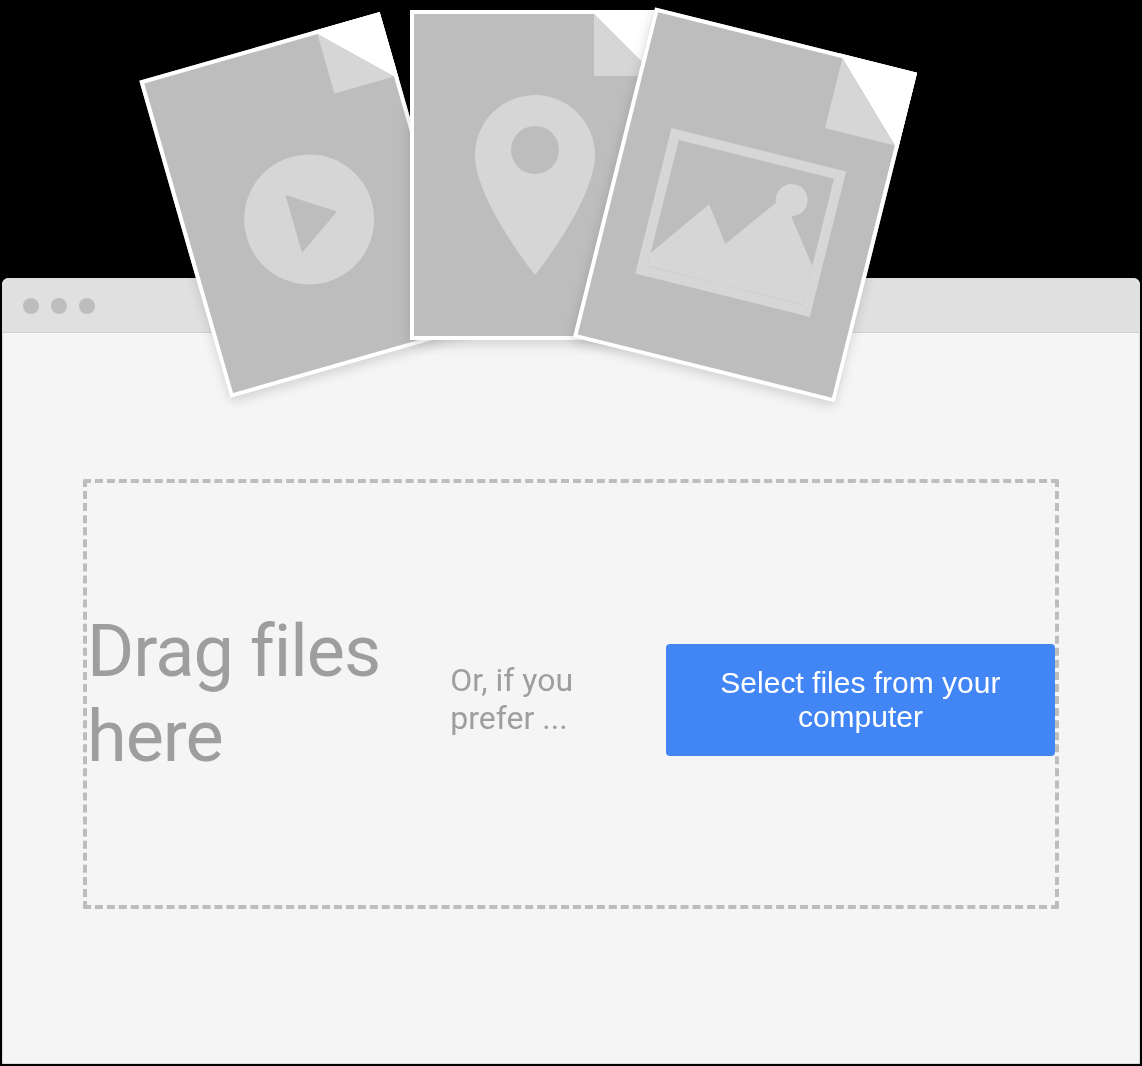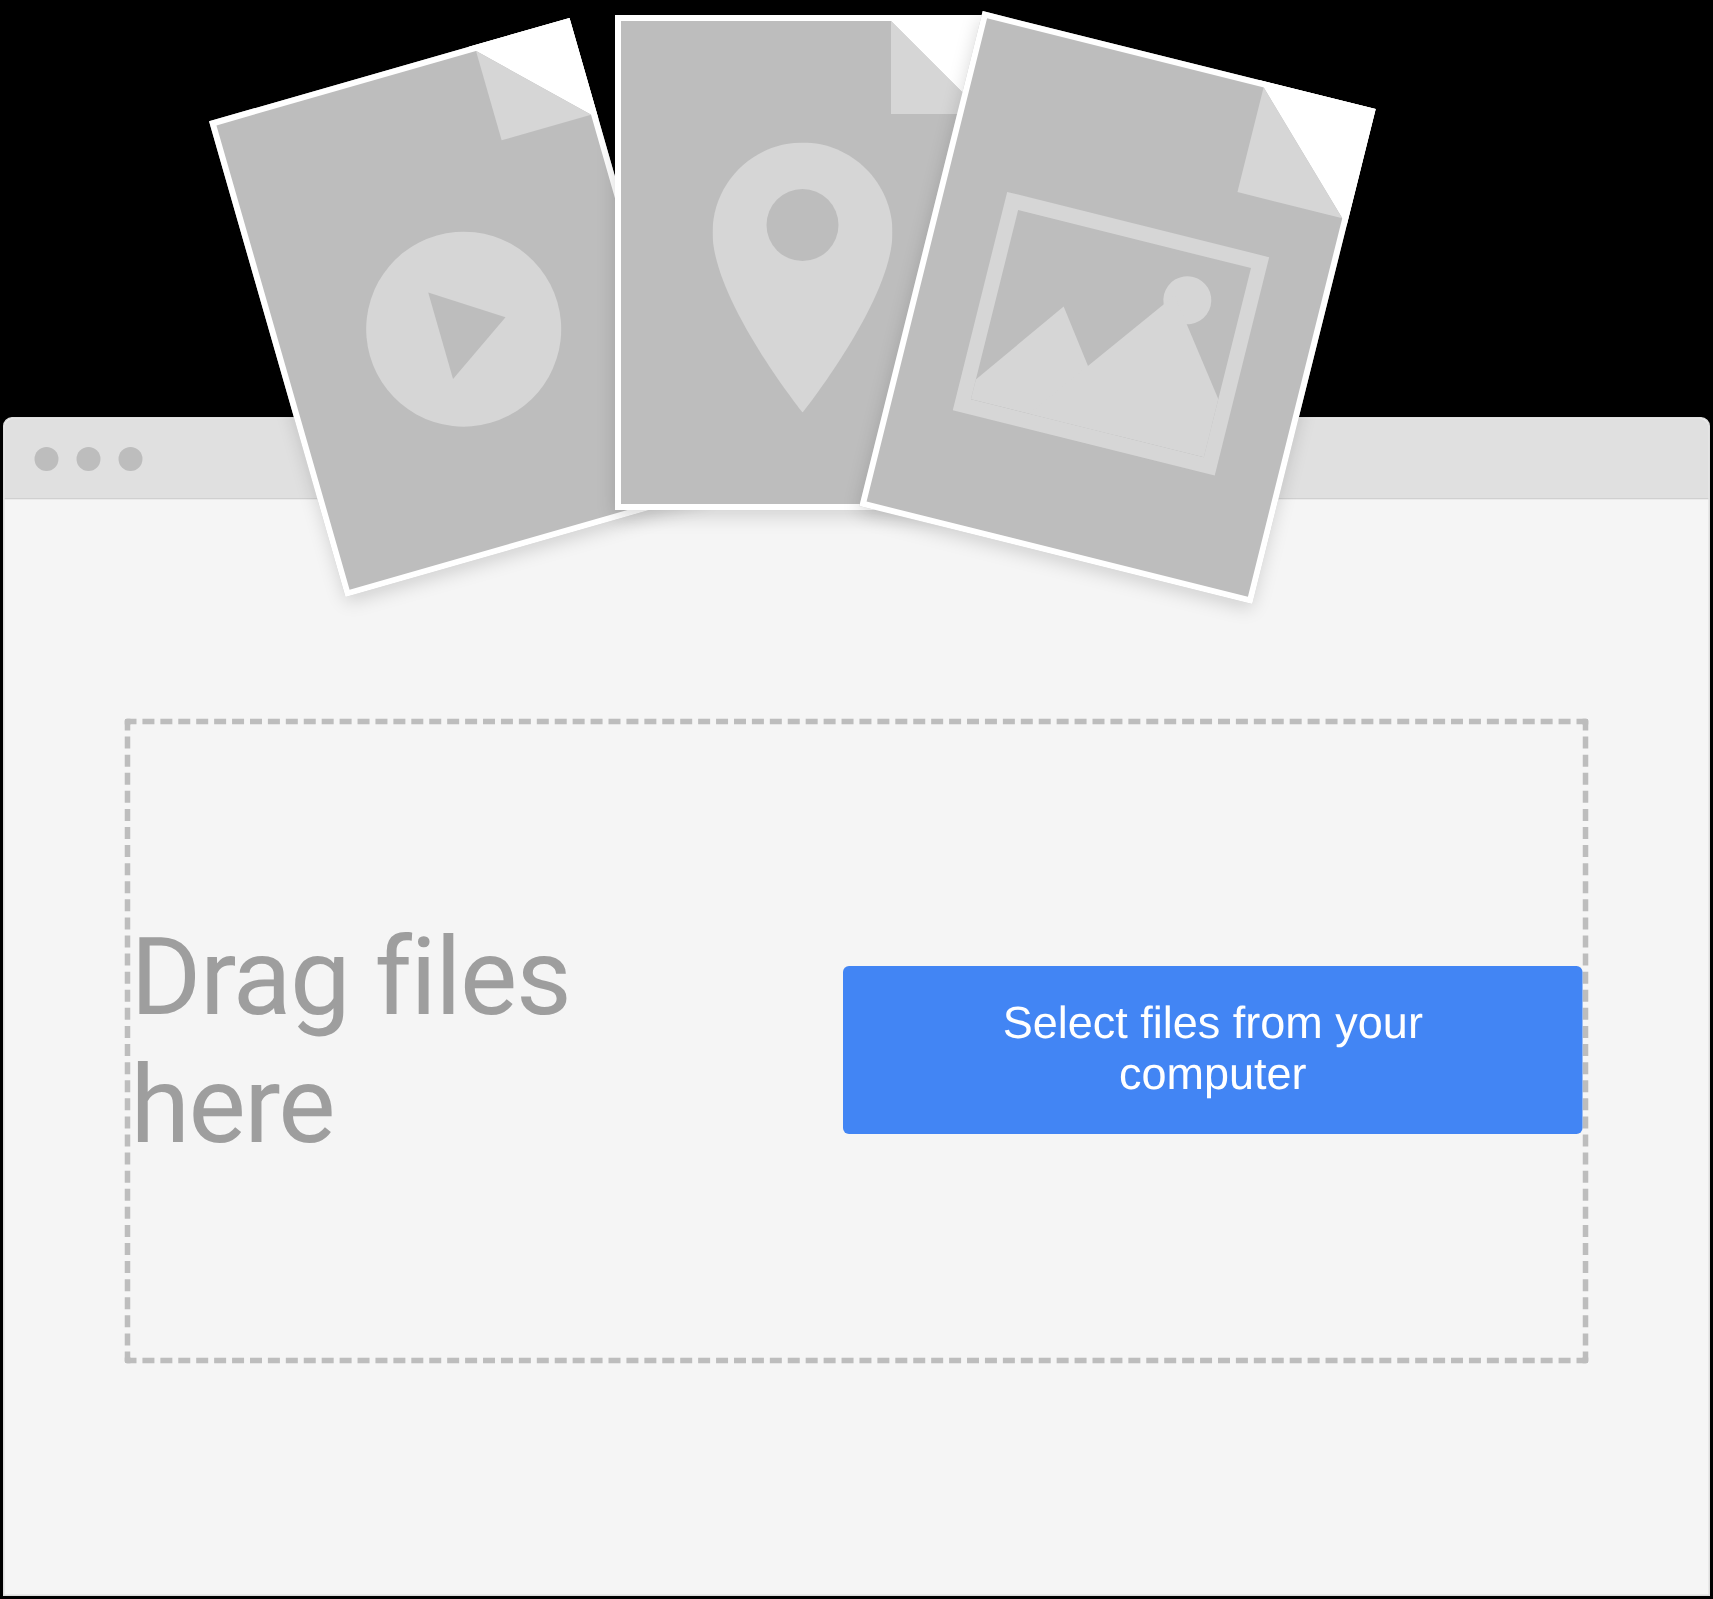--- a/index.html
+++ b/index.html
@@ -300,15 +300,16 @@
 
 <div class="browser-window">
   <div class="browser-titlebar">
     <div class="traffic-light"></div>
     <div class="traffic-light"></div>
     <div class="traffic-light"></div>
   </div>
 
   <div class="dropzone">
     <div class="dropzone-title">Drag files here</div>
+    <div class="dropzone-subtitle">Or, if you prefer ...</div>
     <button class="select-button">Select files from your computer</button>
   </div>
 </div>
 
 </body></html>

